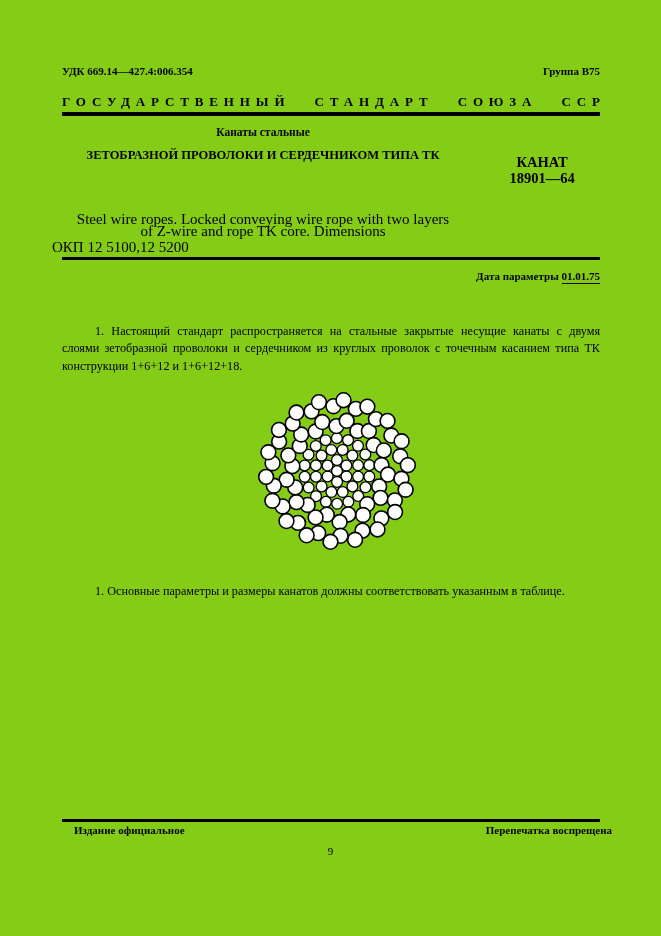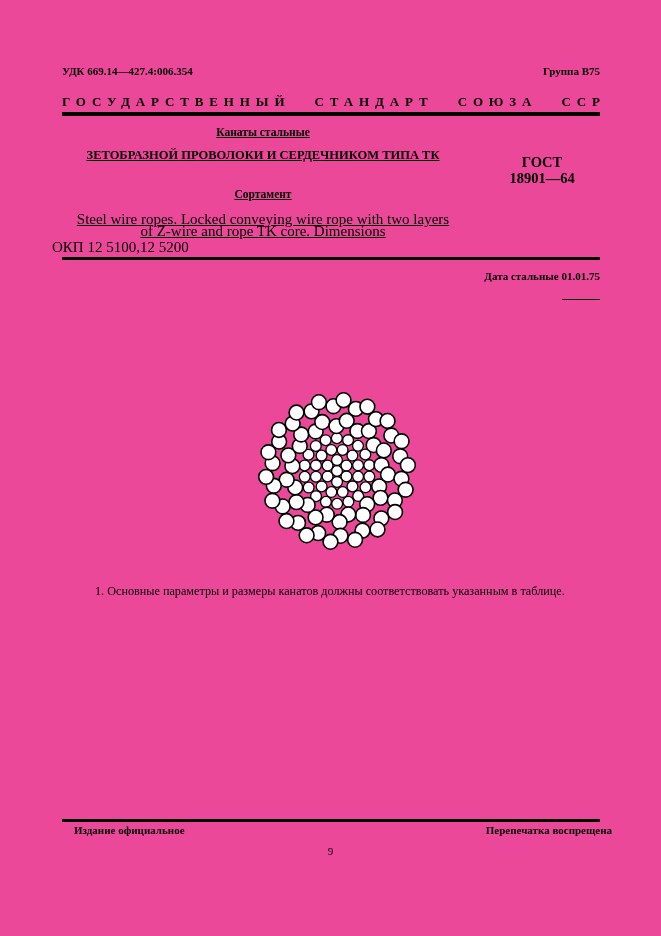--- a/index.html
+++ b/index.html
@@ -2,41 +2,41 @@
 <html><head>
 <meta charset="utf-8">
 <style>
   html,body{margin:0;padding:0;background:#ffffff;}
   body{
     width:661px;height:936px;position:relative;overflow:hidden;
     font-family:"Liberation Serif","DejaVu Serif",serif;
     color:#000;
     -webkit-font-smoothing:antialiased;
   }
-  .page{position:absolute;left:0;top:0;width:661px;height:936px;background:#ec4899;}
+  .page{position:absolute;left:0;top:0;width:661px;height:936px;background:#84cc16;}
   .abs{position:absolute;}
   .row{display:flex;justify-content:space-between;align-items:baseline;}
   .b{font-weight:bold;}
   .rule{background:#000;}
   
   .udk-row{left:62px;top:65px;width:538px;font-size:11px;}
   .std-row{left:62px;top:94px;width:538px;font-size:13px;}
   .std-row .word{letter-spacing:.45em;margin-right:-.45em;white-space:nowrap;}
   .rule-1{left:62px;top:112px;width:538px;height:4px;}
   
-  .leftcol{left:62px;width:402px;text-align:center;text-decoration:underline;}
+  .leftcol{left:62px;width:402px;text-align:center;}
   .subject{top:126px;font-size:11.5px;}
   .main-title{top:149px;font-size:12.5px;line-height:13.5px;}
   .doc-type{top:188px;font-size:11.5px;}
   .subtitle-en{top:213px;font-size:15px;line-height:12.3px;}
   .gost-block{left:494px;top:155px;width:96px;text-align:center;font-size:14.5px;line-height:15.8px;}
   .okp{left:52px;top:239px;font-size:15px;}
   .rule-2{left:62px;top:257px;width:538px;height:3px;}
   .date-row{left:62px;top:270px;width:538px;text-align:right;font-size:11px;}
-  .date-value{border-bottom:1.6px solid #000;padding-bottom:17px;}
+  .date-value{border-bottom:1.6px solid #000;padding-bottom:1px;}
   
   .para{left:62px;width:538px;font-size:12.2px;line-height:17.3px;}
   .para-1{top:323px;}
   .pline{text-align:justify;text-align-last:justify;}
   .pline.first{padding-left:0;text-indent:33px;}
   .pline.last{text-align:left;text-align-last:left;}
   .para-2{top:583px;white-space:nowrap;text-indent:33px;}
   .figure{left:257px;top:391px;width:160px;height:160px;}
   
   .rule-footer{left:62px;top:819px;width:538px;height:3px;}
@@ -62,41 +62,45 @@
 
   <div class="abs rule rule-1"></div>
 
   <div class="abs leftcol subject b">Канаты стальные</div>
 
   <div class="abs leftcol main-title b">
     <div>ЗЕТОБРАЗНОЙ ПРОВОЛОКИ И СЕРДЕЧНИКОМ ТИПА ТК</div>
   </div>
 
   <div class="abs gost-block b">
-    <div>ГОСТ</div>
+    <div>КАНАТ</div>
     <div>18901—64</div>
   </div>
 
-  <div class="abs leftcol doc-type b">Сортамент</div>
 
   <div class="abs leftcol subtitle-en">
     <div>Steel wire ropes. Locked conveying wire rope with two layers</div>
     <div>of Z-wire and rope TK core. Dimensions</div>
   </div>
 
   <div class="abs okp">ОКП 12 5100,12 5200</div>
 
   <div class="abs rule rule-2"></div>
 
   <div class="abs date-row b">
-    <span>Дата стальные</span>
+    <span>Дата параметры</span>
     <span> </span>
     <span class="date-value">01.01.75</span>
   </div>
 
+  <div class="abs para para-1">
+    <div class="pline first">1. Настоящий стандарт распространяется на стальные закрытые несущие канаты с двумя</div>
+    <div class="pline">слоями зетобразной проволоки и сердечником из круглых проволок с точечным касанием типа ТК</div>
+    <div class="pline last">конструкции 1+6+12 и 1+6+12+18.</div>
+  </div>
 
   <svg class="abs figure" viewBox="-80 -80 160 160">
       <circle cx="0.00" cy="0.00" r="5.4" fill="#fff" stroke="#000" stroke-width="1.3"></circle>
       <circle cx="9.46" cy="5.42" r="5.4" fill="#fff" stroke="#000" stroke-width="1.3"></circle>
       <circle cx="0.04" cy="10.90" r="5.4" fill="#fff" stroke="#000" stroke-width="1.3"></circle>
       <circle cx="-9.42" cy="5.48" r="5.4" fill="#fff" stroke="#000" stroke-width="1.3"></circle>
       <circle cx="-9.46" cy="-5.42" r="5.4" fill="#fff" stroke="#000" stroke-width="1.3"></circle>
       <circle cx="-0.04" cy="-10.90" r="5.4" fill="#fff" stroke="#000" stroke-width="1.3"></circle>
       <circle cx="9.42" cy="-5.48" r="5.4" fill="#fff" stroke="#000" stroke-width="1.3"></circle>
       <circle cx="21.07" cy="5.60" r="5.4" fill="#fff" stroke="#000" stroke-width="1.3"></circle>

